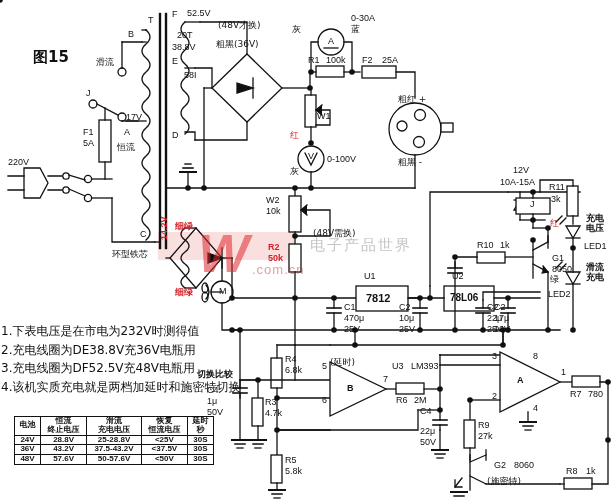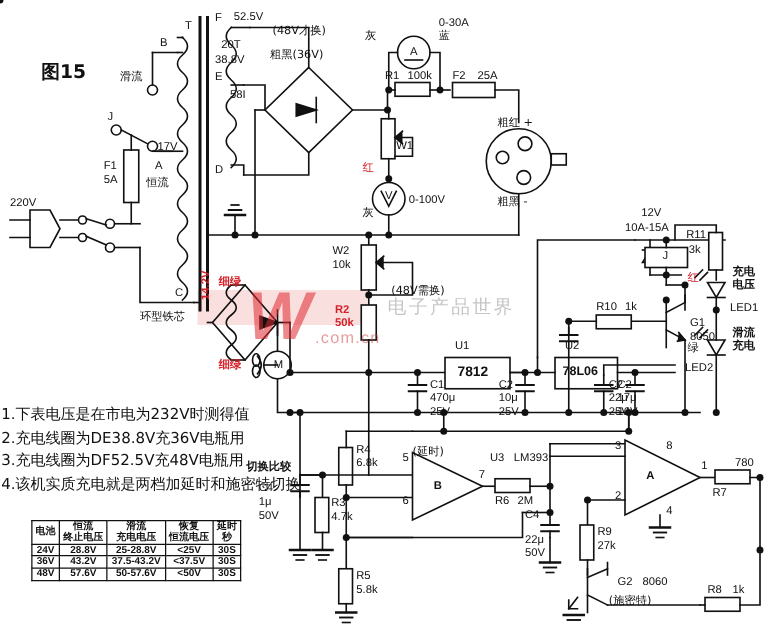--- a/index.html
+++ b/index.html
@@ -494,35 +494,35 @@
   <div class="lbl" style="left:420px;top:427px;">22μ</div>
   <div class="lbl" style="left:420px;top:438px;">50V</div>
 
   <div class="lbl" style="left:492px;top:352px;">3</div>
   <div class="lbl" style="left:492px;top:392px;">2</div>
   <div class="lbl" style="left:533px;top:352px;">8</div>
   <div class="lbl" style="left:533px;top:404px;">4</div>
   <div class="lbl" style="left:561px;top:368px;">1</div>
   <div class="lbl b" style="left:517px;top:376px;">A</div>
   <div class="lbl" style="left:570px;top:390px;">R7</div>
-  <div class="lbl" style="left:588px;top:366px;">780</div>
+  <div class="lbl" style="left:588px;top:390px;">780</div>
   <div class="lbl" style="left:478px;top:421px;">R9</div>
   <div class="lbl" style="left:478px;top:432px;">27k</div>
   <div class="lbl" style="left:494px;top:461px;">G2</div>
   <div class="lbl" style="left:514px;top:461px;">8060</div>
   <div class="lbl cn" style="left:487px;top:477px;">(施密特)</div>
   <div class="lbl" style="left:566px;top:467px;">R8</div>
   <div class="lbl" style="left:586px;top:467px;">1k</div>
 
   <div class="notes cn" style="left:1px;top:322px;font-size:12px;line-height:1.55;">1.下表电压是在市电为232V时测得值
 2.充电线圈为DE38.8V充36V电瓶用
 3.充电线圈为DF52.5V充48V电瓶用
 4.该机实质充电就是两档加延时和施密特切换</div>
 
-  <table class="tbl" style="left:25px;top:416px;width:168px;">
+  <table class="tbl" style="left:14px;top:416px;width:200px;">
     <thead>
       <tr>
         <th><span class="cn">电池</span></th>
         <th><span class="cn" style="white-space:pre">恒流
 终止电压</span></th>
         <th><span class="cn" style="white-space:pre">滑流
 充电电压</span></th>
         <th><span class="cn" style="white-space:pre">恢复
 恒流电压</span></th>
         <th><span class="cn" style="white-space:pre">延时

